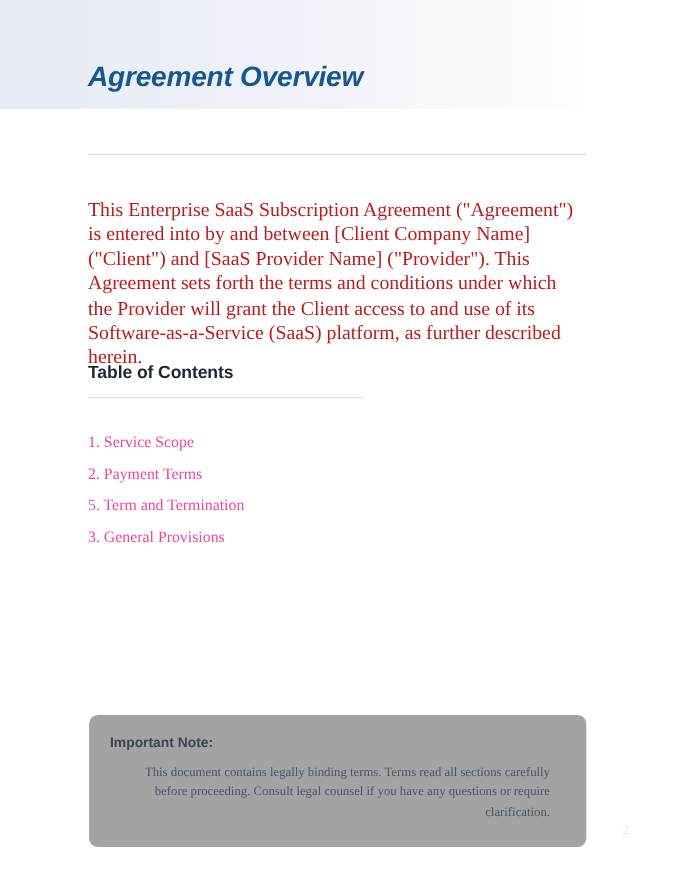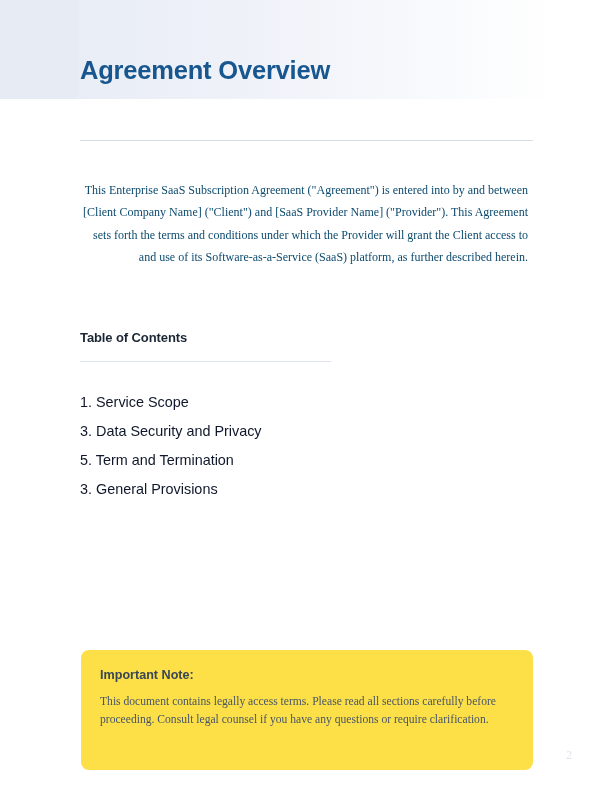--- a/index.html
+++ b/index.html
@@ -24,20 +24,21 @@
     height: 99px;
     background: linear-gradient(90deg,
                 #e7ebf4 0%,
                 #e7ebf4 12.7%,
                 #e9edf5 13%,
                 #eef1f8 38%,
                 #f4f6fb 58%,
                 #fafbfd 76%,
                 #ffffff 92%,
                 #ffffff 100%);
+    font-style: italic;
   }
   .header-title {
     position: absolute;
     left: 80px;
     top: 58px;
     margin: 0;
     font-family: "Liberation Sans", sans-serif;
     font-weight: bold;
     font-size: 25.5px;
     line-height: 1;
@@ -57,35 +58,35 @@
   }
 
   
   .intro {
     position: absolute;
     left: 80px;
     top: 179px;
     width: 448px;
     margin: 0;
     font-family: "Liberation Serif", serif;
-    font-size: 12px;
+    font-size: 18px;
     line-height: 22.4px;
-    color: #0c4a6e;
-    text-align: right;
+    color: #b91c1c;
+    text-align: left;
   }
 
   
   .toc-heading {
     position: absolute;
     left: 80px;
     top: 330px;
     margin: 0;
     font-family: "Liberation Sans", sans-serif;
     font-weight: bold;
-    font-size: 13px;
+    font-size: 16px;
     line-height: 1.2;
     letter-spacing: -0.1px;
     color: #1b2633;
     white-space: nowrap;
   }
   .toc-rule {
     position: absolute;
     left: 80px;
     top: 361px;
     width: 251px;
@@ -95,37 +96,38 @@
   .toc-list {
     position: absolute;
     left: 80px;
     top: 388px;
     width: 420px;
     margin: 0;
     padding: 0;
     list-style: none;
   }
   .toc-item {
-    font-family: Liberation Sans, sans-serif;
+    font-family: Liberation Serif, serif;
     font-size: 14.4px;
     line-height: 29px;
-    color: #0f172a;
+    color: #ec4899;
     white-space: nowrap;
   }
 
   
   .note-box {
     position: absolute;
     left: 81px;
     top: 650px;
     width: 452px;
     height: 120px;
     box-sizing: border-box;
-    background: #fde047;
+    background: #a3a3a3;
     border-radius: 8px;
+    text-align: right;
   }
   .note-title {
     position: absolute;
     left: 19px;
     top: 18px;
     margin: 0;
     font-family: "Liberation Sans", sans-serif;
     font-weight: bold;
     font-size: 12.6px;
     line-height: 1.2;
@@ -167,23 +169,23 @@
 <div class="top-rule"></div>
 
 <p class="intro">This Enterprise SaaS Subscription Agreement ("Agreement") is entered into by and between [Client Company Name] ("Client") and [SaaS Provider Name] ("Provider"). This Agreement sets forth the terms and conditions under which the Provider will grant the Client access to and use of its Software-as-a-Service (SaaS) platform, as further described herein.</p>
 
 <h2 class="toc-heading">Table of Contents</h2>
 
 <div class="toc-rule"></div>
 
 <ul class="toc-list">
   <li class="toc-item">1. Service Scope</li>
-  <li class="toc-item">3. Data Security and Privacy</li>
+  <li class="toc-item">2. Payment Terms</li>
   <li class="toc-item">5. Term and Termination</li>
   <li class="toc-item">3. General Provisions</li>
 </ul>
 
 <div class="note-box">
   <p class="note-title">Important Note:</p>
-  <p class="note-body">This document contains legally access terms. Please read all sections carefully before proceeding. Consult legal counsel if you have any questions or require clarification.</p>
+  <p class="note-body">This document contains legally binding terms. Terms read all sections carefully before proceeding. Consult legal counsel if you have any questions or require clarification.</p>
 </div>
 
 <div class="page-number">2</div>
 
 </body></html>

